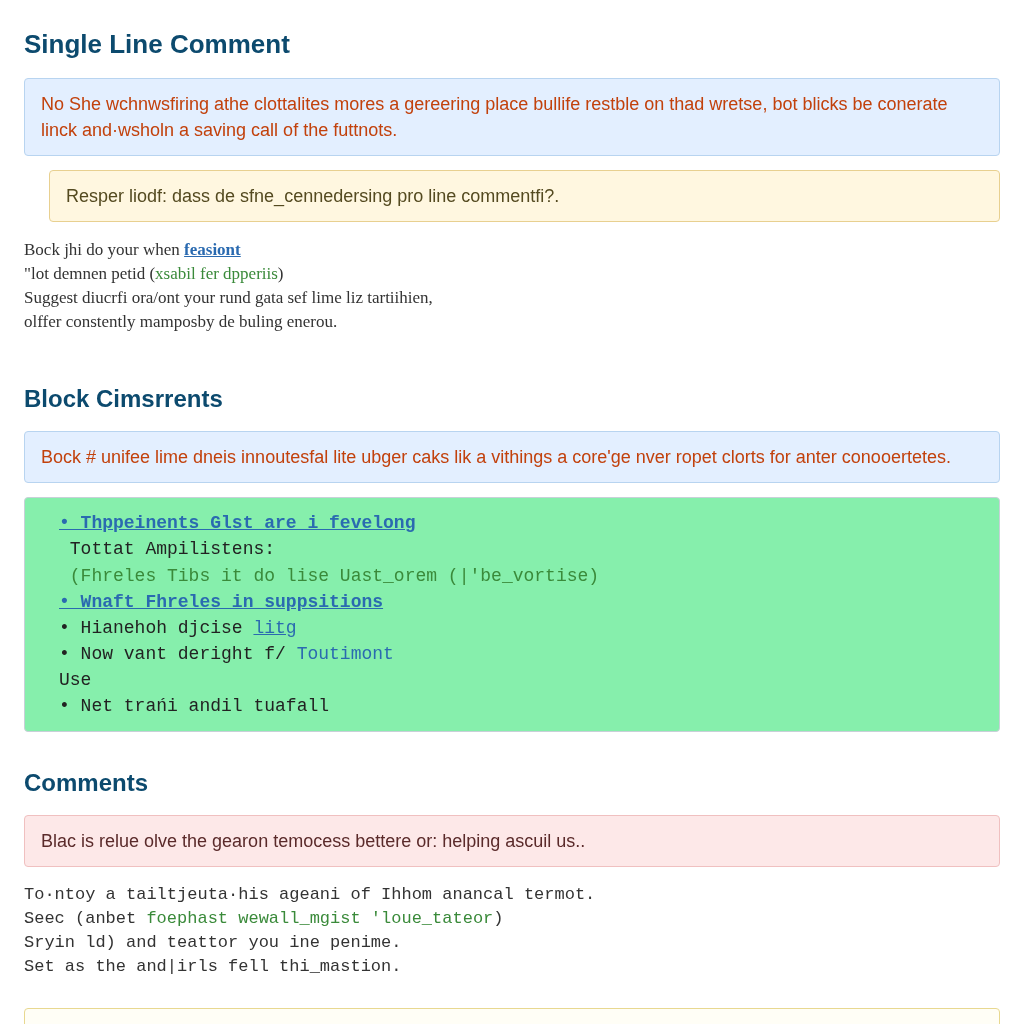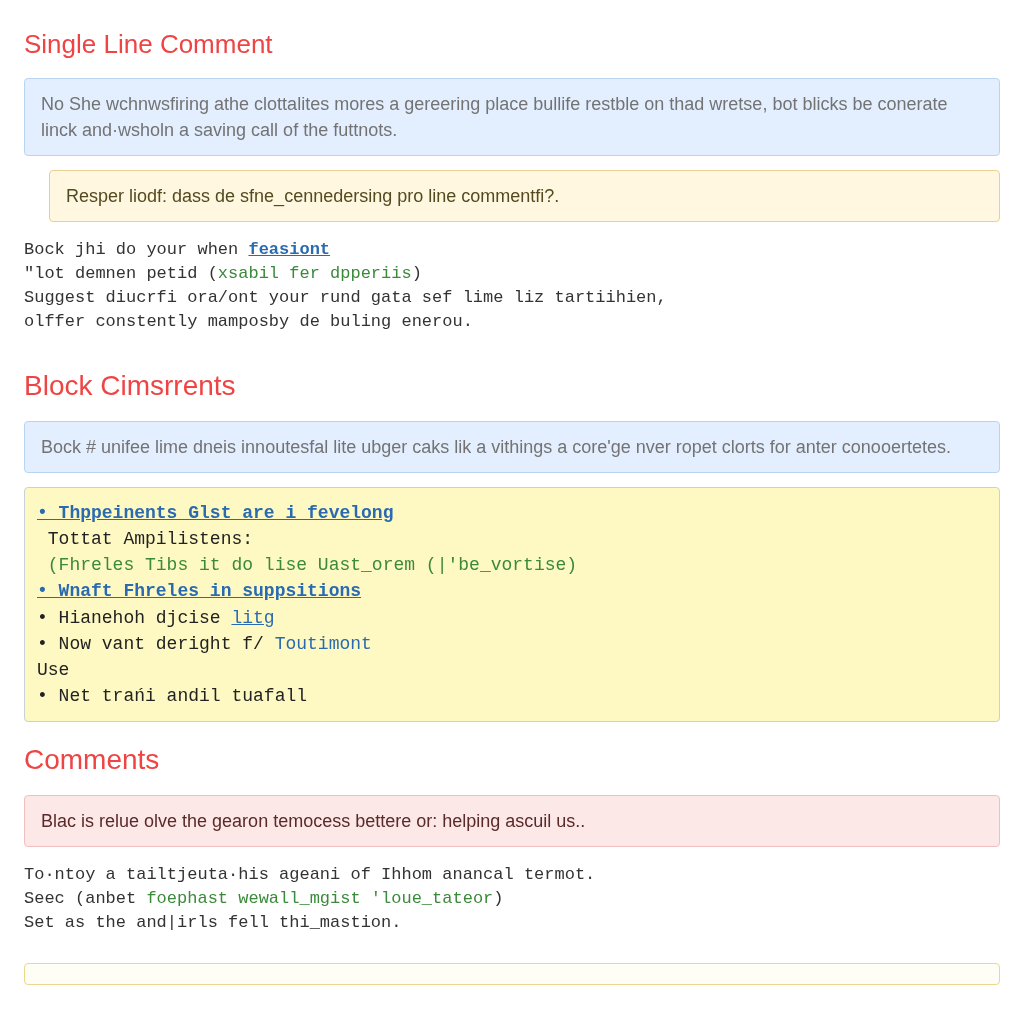--- a/index.html
+++ b/index.html
@@ -11,66 +11,66 @@
     font-family: -apple-system, BlinkMacSystemFont, "Segoe UI", Helvetica, Arial, sans-serif;
     font-size: 18px;
     line-height: 1.45;
     color: #222;
     background: #fff;
     padding: 18px 24px;
     width: 1024px;
   }
   h2 {
     font-size: 26px;
-    font-weight: 400;
+    font-weight: 700;
     margin-bottom: 14px;
     margin-top: 8px;
-    color: #ef4444;
+    color: #0c4a6e;
   }
   h2.section {
-    font-size: 28px;
-    margin-top: 18px;
+    font-size: 24px;
+    margin-top: 34px;
   }
   .box {
     border: 1px solid;
     border-radius: 4px;
     padding: 12px 16px;
     margin-bottom: 14px;
     font-size: 18px;
     line-height: 1.45;
   }
   .box-blue {
     background: #e3efff;
     border-color: #b8d4f0;
-    color: #737373;
+    color: #c2410c;
   }
   .box-yellow {
     background: #fff7e0;
     border-color: #e8d090;
     color: #544a20;
     margin-left: 25px;
   }
   .box-red {
     background: #fde8e8;
     border-color: #f0c0c0;
     color: #5a2a2a;
   }
   .code-block {
-    font-family: Liberation Mono, monospace;
+    font-family: Liberation Serif, serif;
     font-size: 17px;
     line-height: 1.42;
     color: #333;
     padding: 2px 0 14px 0;
   }
   .code-box {
     border: 1px solid #c8d0d8;
     border-radius: 4px;
-    padding: 12px 12px;
+    padding: 12px 34px;
     margin-bottom: 14px;
-    background: #fef9c3;
+    background: #86efac;
   }
   .code-box-yellow {
     border: 1px solid #e8d890;
     border-radius: 4px;
     padding: 10px 14px;
     background: #fffef6;
   }
   .mono {
     font-family: "SFMono-Regular", Consolas, "Liberation Mono", Menlo, monospace;
   }
@@ -113,20 +113,21 @@
   <span class="code-line"><span>• Net trańi andil </span><span>tuafall</span></span>
 </div>
 
 <h2 class="section">Comments</h2>
 
 <div class="box box-red">Blac is relue olve the gearon temocess bettere or: helping ascuil us..</div>
 
 <div class="code-block para-block mono">
   <span class="code-line">To·ntoy a tailtjeuta·his ageani of Ihhom anancal termot.</span>
   <span class="code-line"><span>Seec (anbet </span><span class="green">foephast wewall_mgist 'loue_tateor</span><span>)</span></span>
+  <span class="code-line">Sryin ld) and teattor you ine penime.</span>
   <span class="code-line"><span>Set as the and|irls fel</span><span>l thi_mastion</span><span>.</span></span>
 </div>
 
 <div class="code-box-yellow mono">
   
   
   
 </div>
 
 </body></html>

